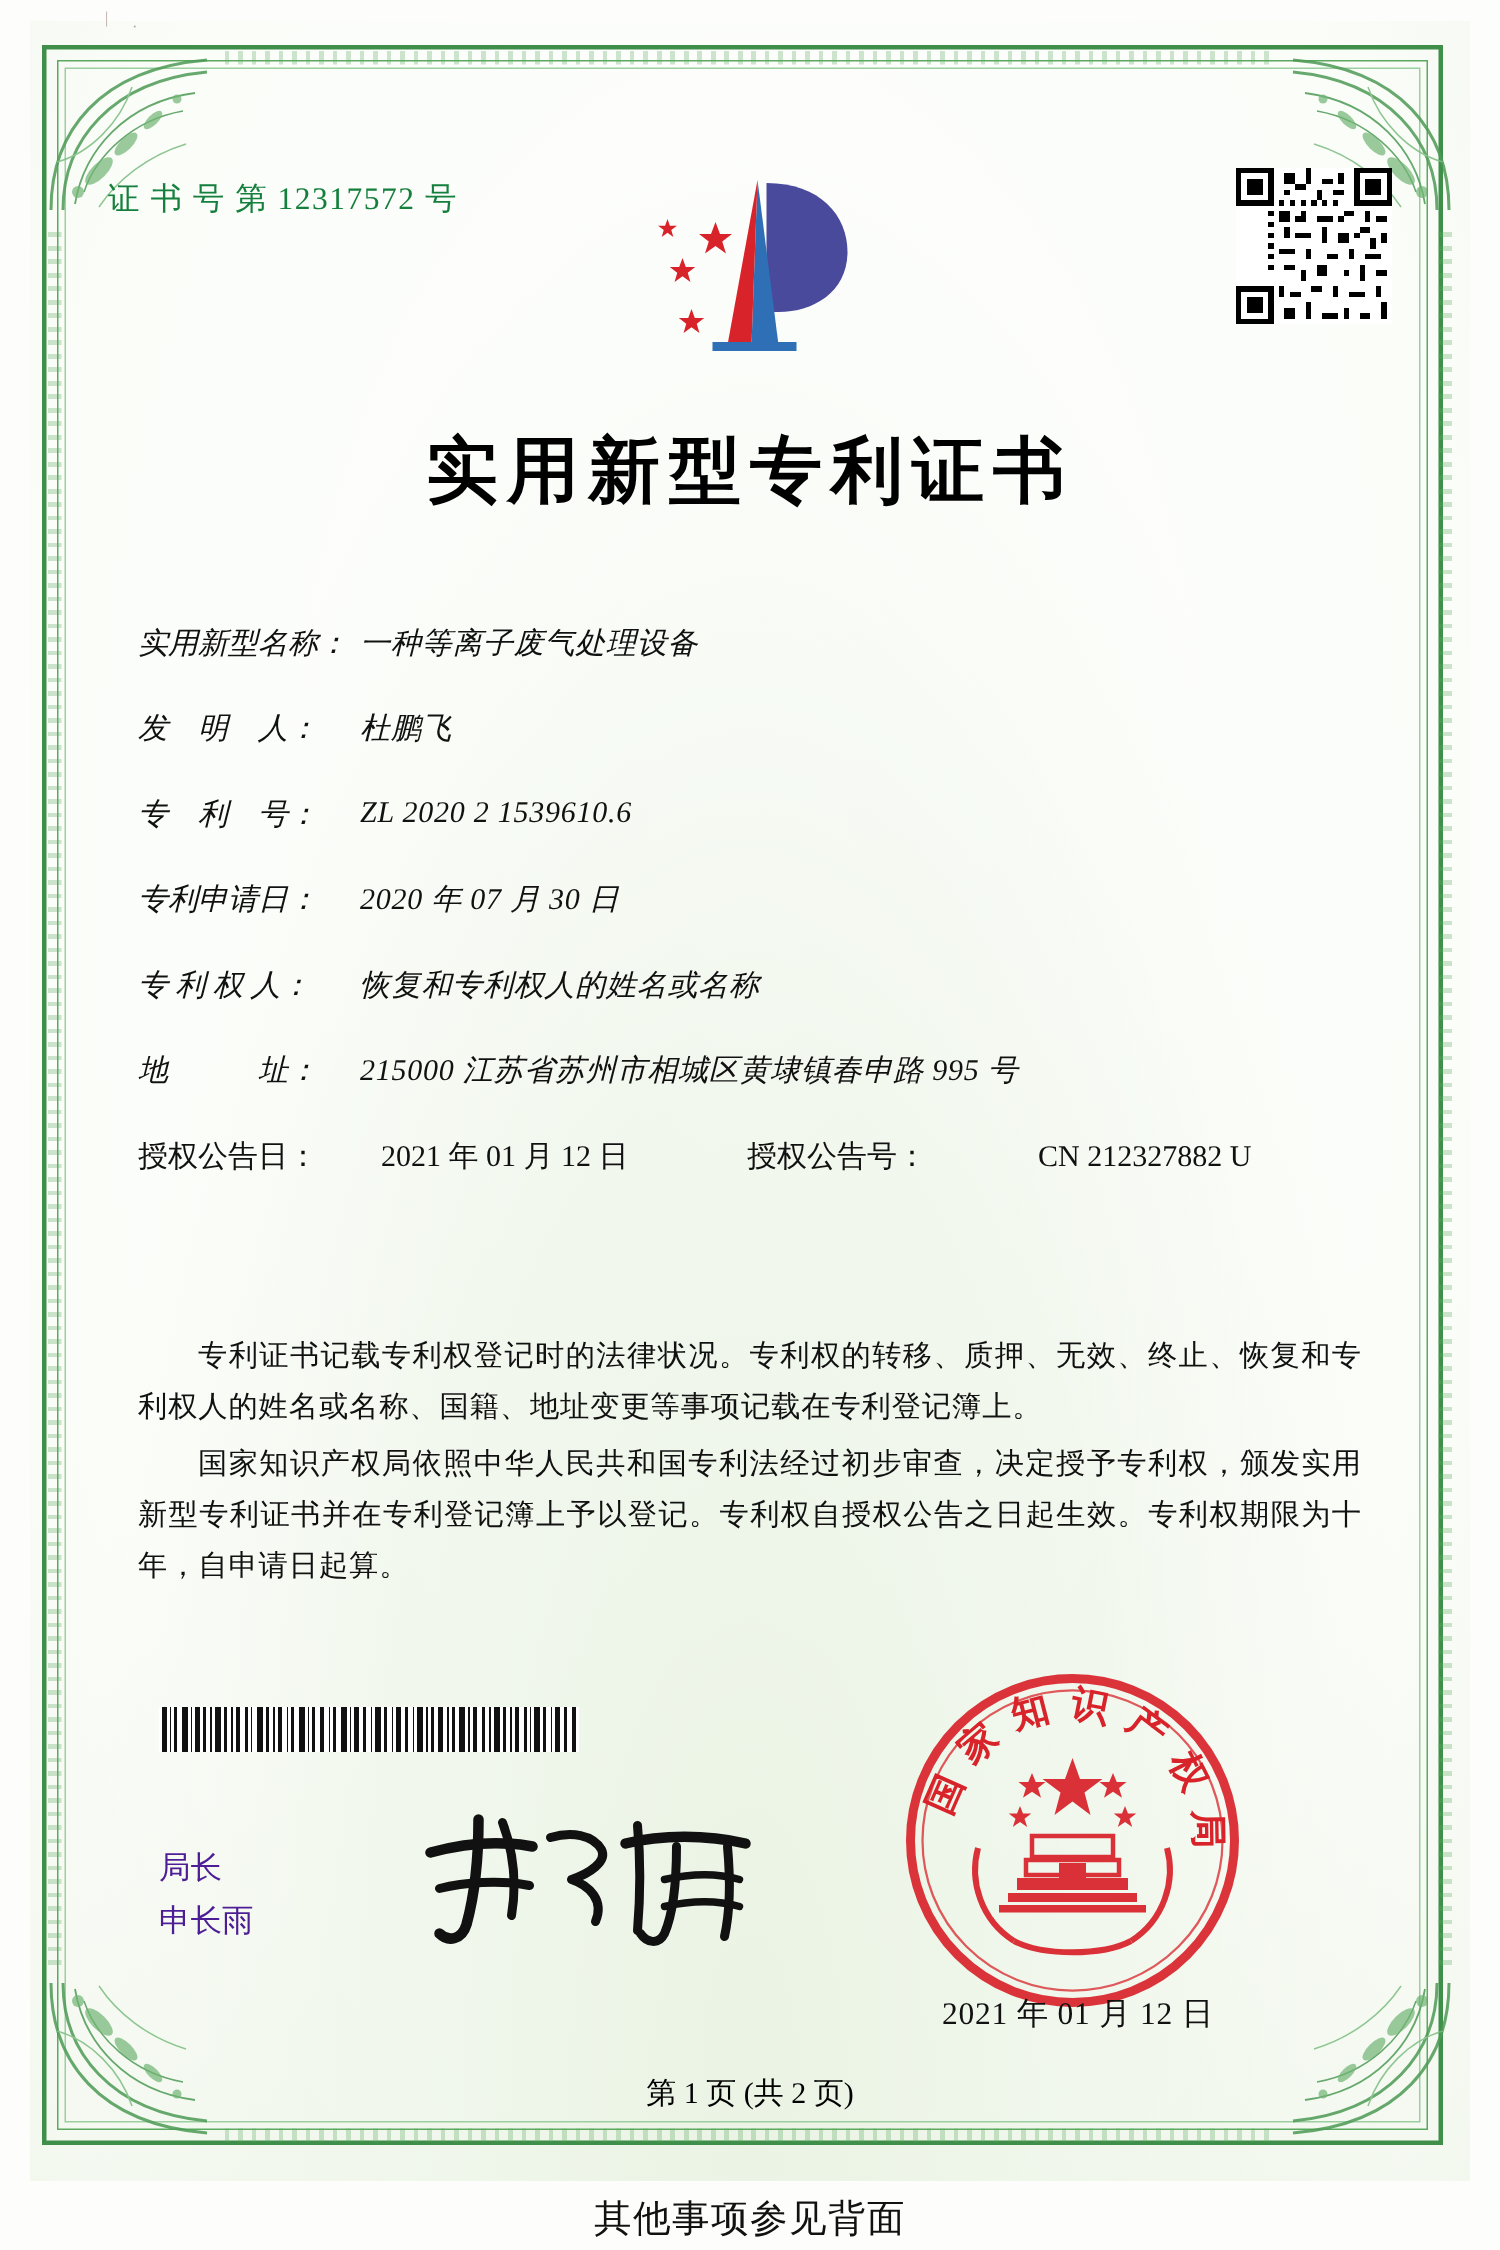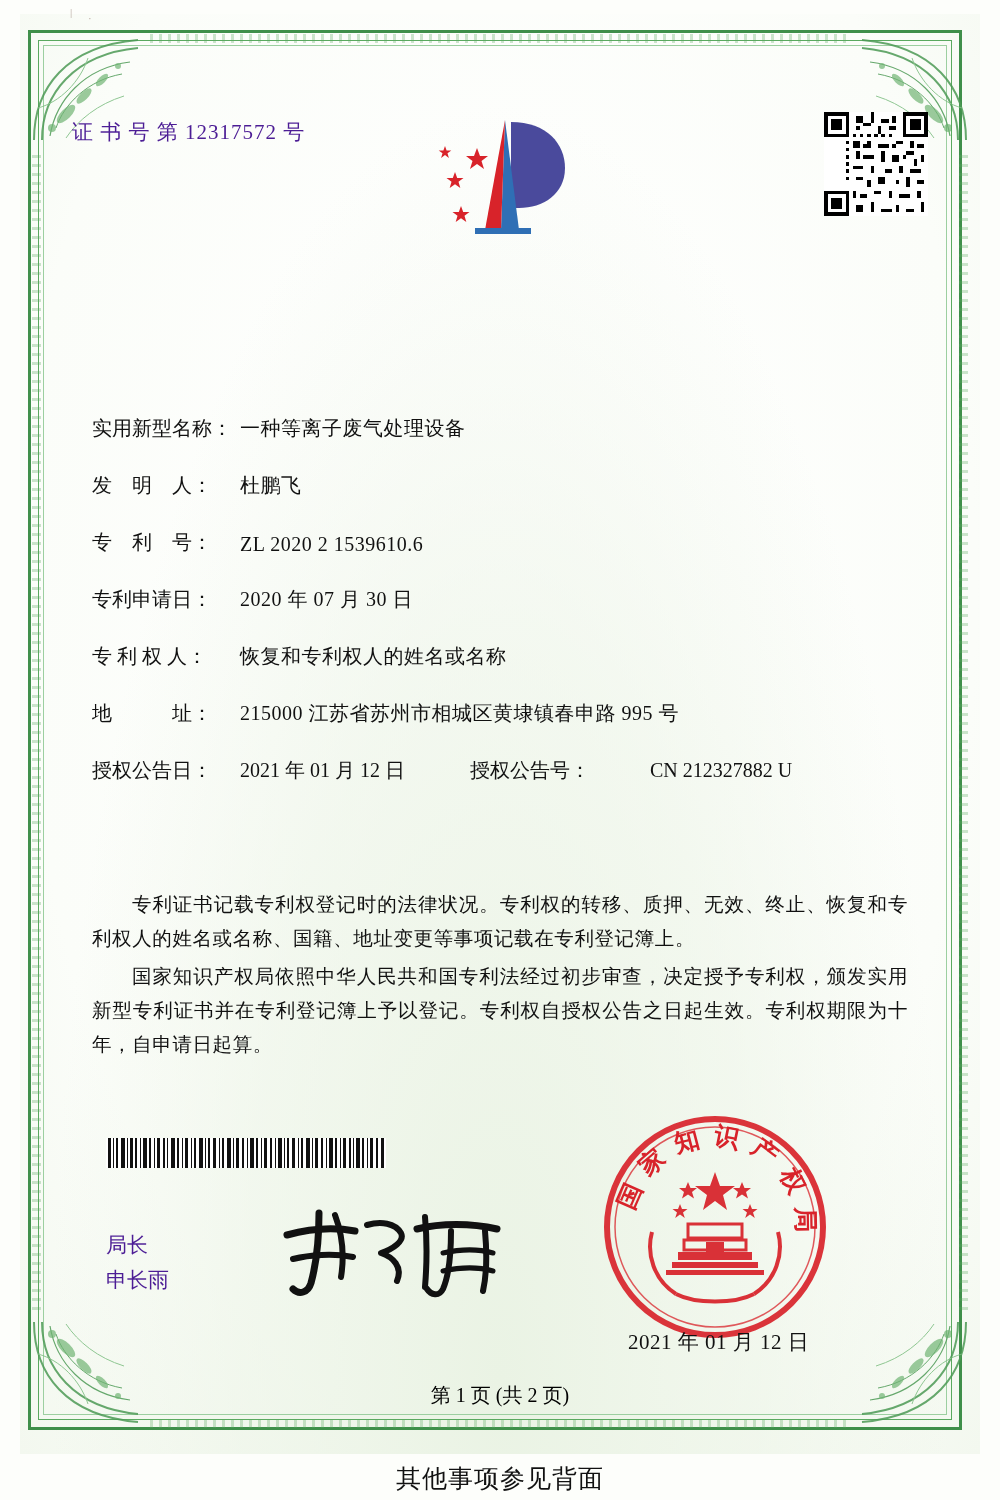--- a/index.html
+++ b/index.html
@@ -82,21 +82,21 @@
     background: repeating-linear-gradient(0deg,
       rgba(90,169,95,0.30) 0px, rgba(90,169,95,0.30) 3px,
       rgba(255,255,255,0) 3px, rgba(255,255,255,0) 9px); }
 
   
   .cert-number {
     position: absolute;
     left: 72px; top: 118px;
     font-size: 21px;
     letter-spacing: 1px;
-    color: #4c1d95;
+    color: #15803d;
     font-family: "Liberation Serif", serif;
   }
 
   .logo {
     position: absolute;
     left: 415px; top: 110px;
     width: 180px; height: 140px;
   }
 
   .qr {
@@ -117,42 +117,44 @@
   }
 
   
   .fields {
     position: absolute;
     left: 92px; top: 415px;
     width: 820px;
   }
   .field-row {
     display: flex;
-    align-items: flex-end;
+    align-items: center;
     margin-bottom: 30px;
     font-size: 20px;
     color: #111;
+    font-style: italic;
   }
   .field-label {
     width: 148px;
     flex: 0 0 148px;
     letter-spacing: 0px;
     white-space: pre;
   }
   .field-value {
     flex: 1 1 auto;
     letter-spacing: 0.5px;
   }
 
   .pub-row {
     display: flex;
     align-items: baseline;
     font-size: 20px;
     color: #111;
     margin-bottom: 18px;
+    gap: 14px;
   }
   .pub-label { flex: 0 0 148px; white-space: pre; }
   .pub-value { flex: 0 0 230px; }
   .pub-label2 { flex: 0 0 180px; white-space: pre; }
   .pub-value2 { flex: 1 1 auto; }
 
   
   .paras {
     position: absolute;
     left: 92px; top: 888px;
@@ -427,20 +429,21 @@
         <rect x="23" y="27" width="2" height="1"></rect>
           <rect x="27" y="25" width="1" height="3"></rect>
         <rect x="22" y="12" width="1" height="1"></rect>
           <rect x="25" y="13" width="1" height="2"></rect>
         <rect x="19" y="9" width="1" height="1"></rect>
           <rect x="11" y="9" width="1" height="1"></rect>
       </g>
     </svg>
   </div>
 
+  <div class="title">实用新型专利证书</div>
 
   <div class="fields">
     <div class="field-row">
       <div class="field-label">实用新型名称：</div>
       <div class="field-value">一种等离子废气处理设备</div>
     </div>
     <div class="field-row">
       <div class="field-label">发　明　人：</div>
       <div class="field-value">杜鹏飞</div>
     </div>

